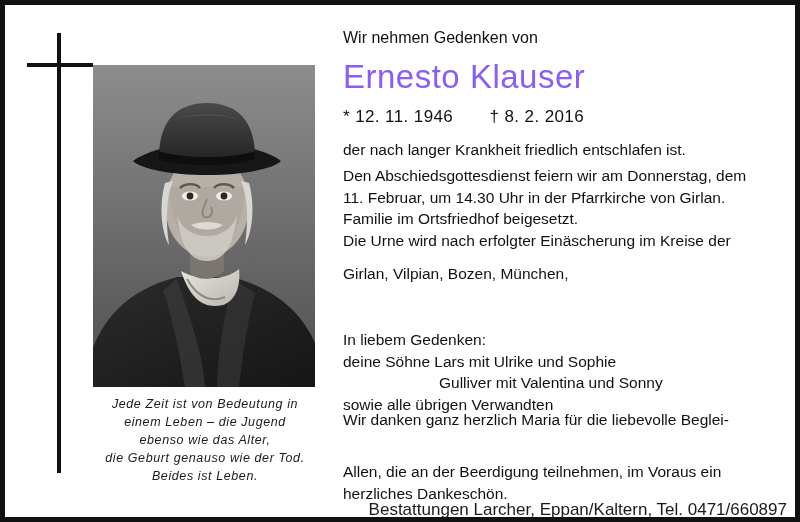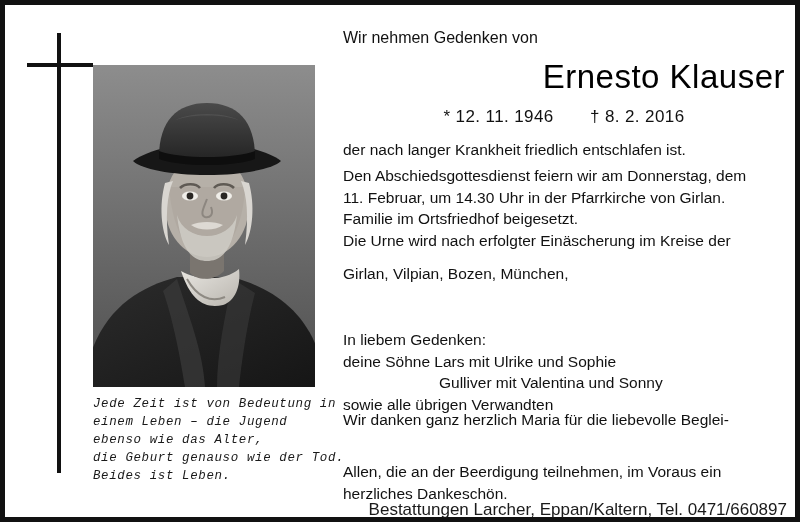--- a/index.html
+++ b/index.html
@@ -64,22 +64,22 @@
     background: #6e6e6e;
     overflow: hidden;
   }
   #photo-frame svg { display: block; }
   
   #verse {
     position: absolute;
     left: 88px;
     top: 390px;
     width: 224px;
-    text-align: left;
-    font-family: Liberation Mono, monospace;
+    text-align: center;
+    font-family: Liberation Sans, sans-serif;
     font-size: 12.5px;
     line-height: 18px;
     font-style: italic;
     letter-spacing: 0.6px;
     color: #1a1a1a;
   }
   #verse div { white-space: nowrap; }
   
   #right-col {
     position: absolute;
@@ -97,32 +97,31 @@
     position: absolute;
     left: 8px;
     top: 22px;
     font-size: 16px;
   }
   #name {
     position: absolute;
     left: 8px;
     top: 52px;
     width: 442px;
-    text-align: right;
+    text-align: left;
     font-size: 33px;
     line-height: 40px;
     letter-spacing: 0.5px;
-    color: #000000;
+    color: #8b5cf6;
   }
   #dates {
     position: absolute;
     left: 8px;
     top: 102px;
     width: 442px;
-    text-align: center;
     font-size: 17px;
     letter-spacing: 0.4px;
   }
   #dates .sep { display: inline-block; width: 26px; }
   #blk-death {
     position: absolute;
     left: 8px;
     top: 134px;
     width: 450px;
   }

